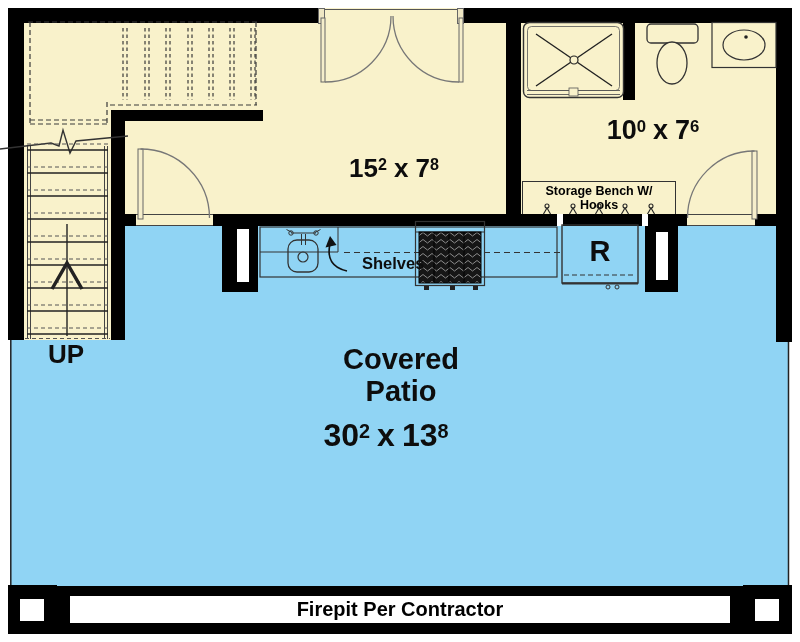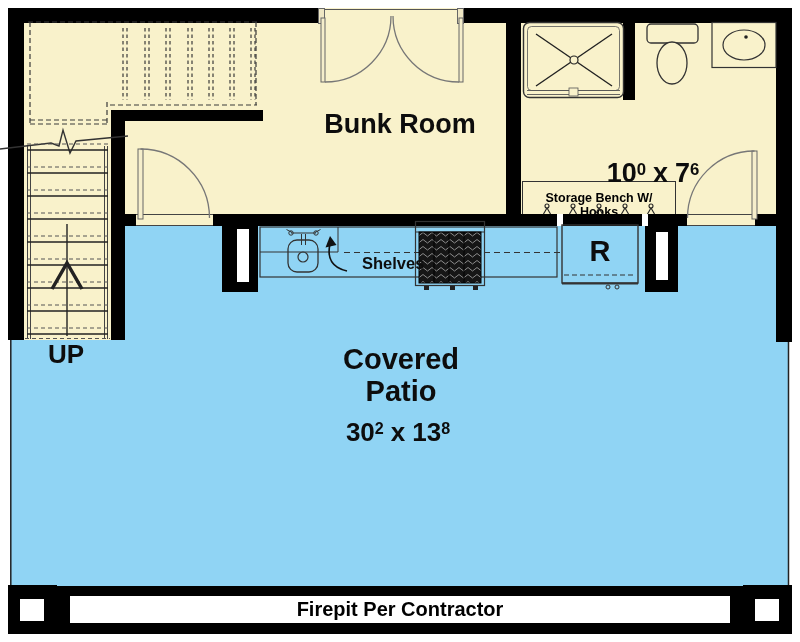--- a/index.html
+++ b/index.html
@@ -13,21 +13,21 @@
        white-space:nowrap;}
   .sup{font-size:0.62em;position:relative;top:-0.42em;}
   .dim .sep{margin:0 7px;}
   .threshold{position:absolute;background:var(--cream,#f9f2cb);
              border-top:1.5px solid #444;border-bottom:1.5px solid #444;box-sizing:border-box;}
   .notch{position:absolute;background:#fff;}
   .colwhite{position:absolute;background:#fff;}
   svg.overlay{position:absolute;left:0;top:0;pointer-events:none;}
   .benchbox{position:absolute;left:522px;top:181px;width:154px;height:35px;
             border:1.2px solid #333;background:var(--cream,#f9f2cb);box-sizing:border-box;
-            font-weight:700;font-size:12.5px;line-height:14px;text-align:center;padding-top:9px;}
+            font-weight:700;font-size:12.5px;line-height:14px;text-align:center;padding-top:2px;}
   .firebar{position:absolute;left:57px;top:586px;width:686px;height:48px;background:var(--wall,#000);}
   .fireinner{position:absolute;left:13px;top:10px;width:660px;height:27px;background:#fff;
              font-weight:700;font-size:20px;line-height:27px;text-align:center;}
   .fpcol{position:absolute;width:49px;height:49px;top:585px;background:var(--wall,#000);}
   .fpcol .inner{position:absolute;left:12px;top:14px;width:24px;height:22px;background:#fff;}
 </style>
 </head>
 <body>
 
 <div class="plan">
@@ -250,35 +250,35 @@
         <line x1="599" y1="208" x2="602.5" y2="214"></line>
       <circle cx="625" cy="206" r="2"></circle>
         <line x1="625" y1="208" x2="621.5" y2="214"></line>
         <line x1="625" y1="208" x2="628.5" y2="214"></line>
       <circle cx="651" cy="206" r="2"></circle>
         <line x1="651" y1="208" x2="647.5" y2="214"></line>
         <line x1="651" y1="208" x2="654.5" y2="214"></line>
     </g>
   </svg>
 
-  <div class="lbl" style="left:290px;top:110px;width:220px;font-size:27px;">
-    <span>Bunk Room</span>
-  </div>
-
-  <div class="lbl dim" style="left:558px;top:116px;width:190px;font-size:27px;margin-top:43px;">
+  <div class="lbl dim" style="left:284px;top:155px;width:220px;font-size:26px;">
+    <span>15</span><span class="sup">2</span><span class="sep">x</span><span>7</span><span class="sup">8</span>
+  </div>
+
+  <div class="lbl dim" style="left:558px;top:116px;width:190px;font-size:27px;">
     <span>10</span><span class="sup">0</span><span class="sep">x</span><span>7</span><span class="sup">6</span>
   </div>
 
   <div class="lbl" style="left:291px;top:376px;width:220px;font-size:29px;">
     <span>Patio</span>
   </div>
   <div class="lbl" style="left:291px;top:344px;width:220px;font-size:29px;">
     <span>Covered</span>
   </div>
-  <div class="lbl dim" style="left:288px;top:419px;width:220px;font-size:26px;">
+  <div class="lbl dim" style="left:276px;top:419px;width:220px;font-size:32px;">
     <span>30</span><span class="sup">2</span><span class="sep">x</span><span>13</span><span class="sup">8</span>
   </div>
 
   <div class="lbl" style="left:42px;top:341px;width:48px;font-size:26px;">
     <span>UP</span>
   </div>
 
   <div class="lbl" style="left:362px;top:255px;font-size:16.5px;text-align:left;">
     <span>Shelves</span>
   </div>

